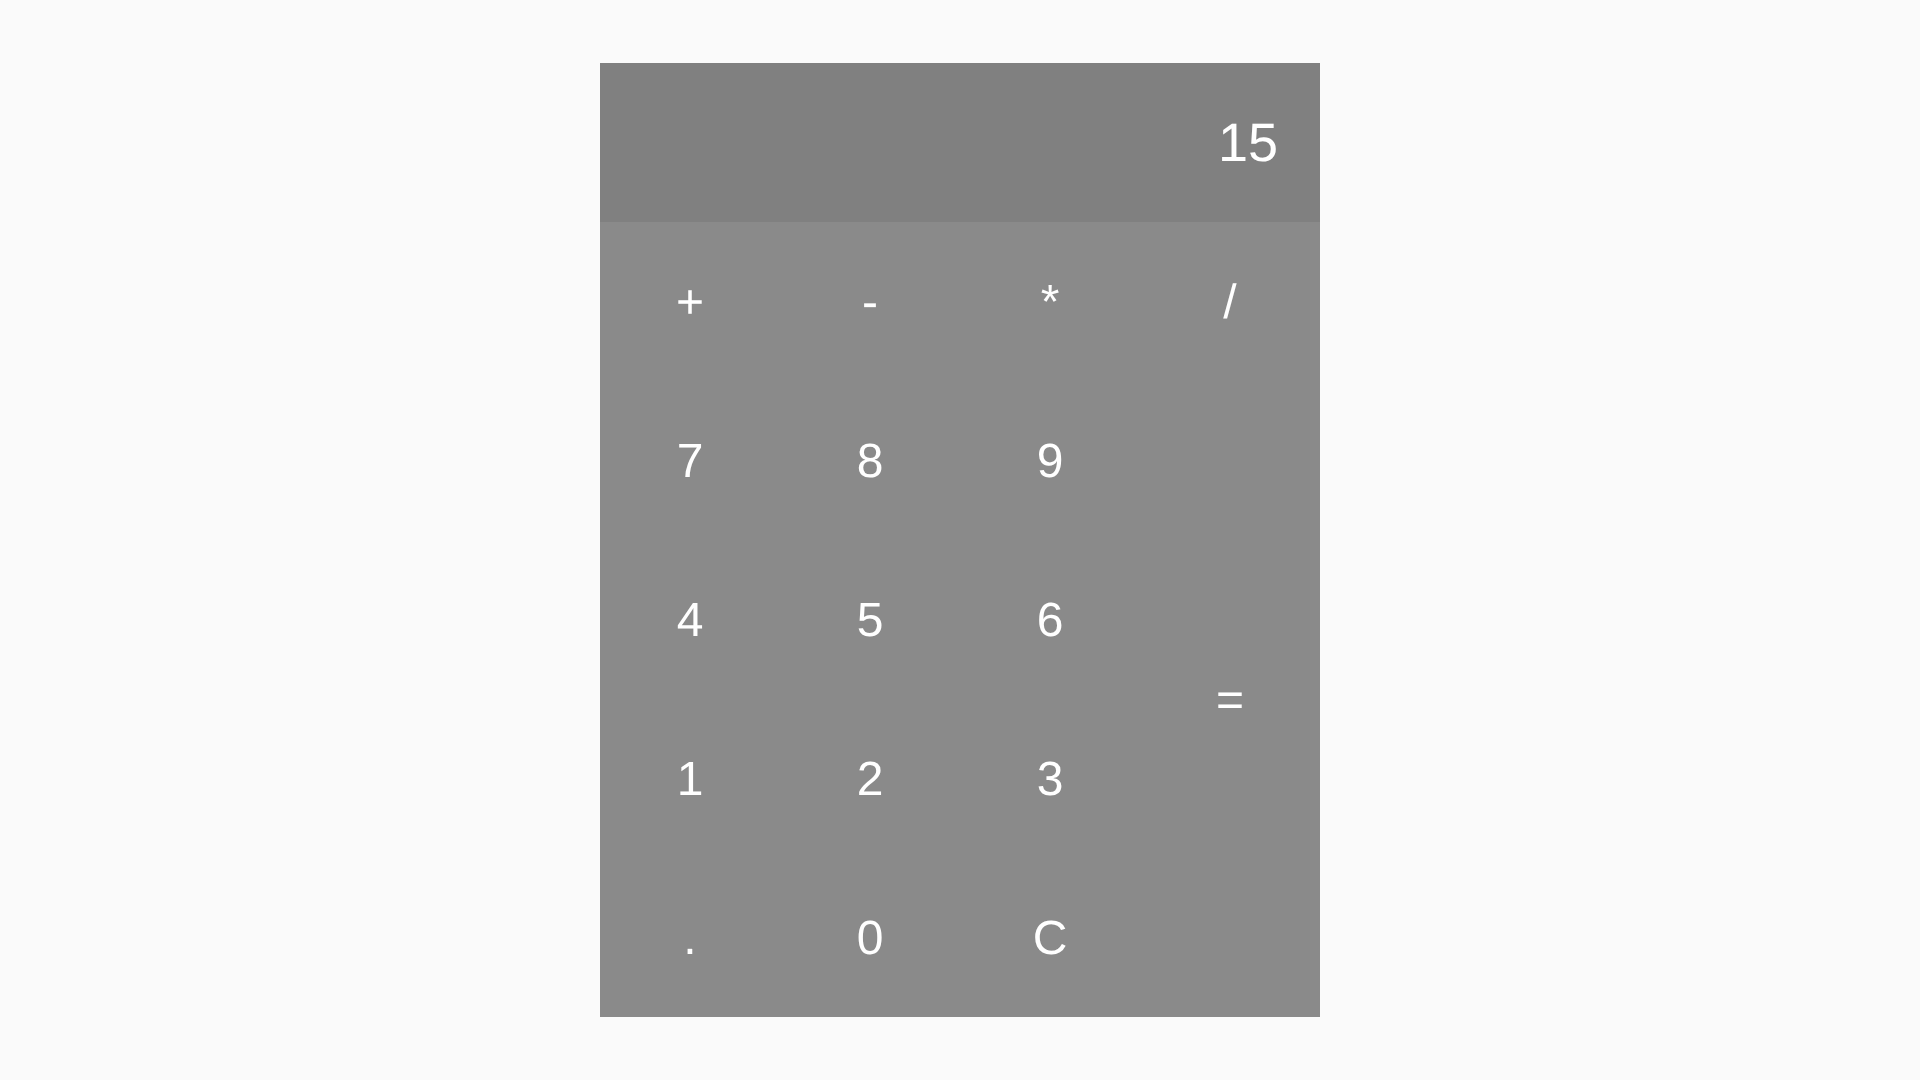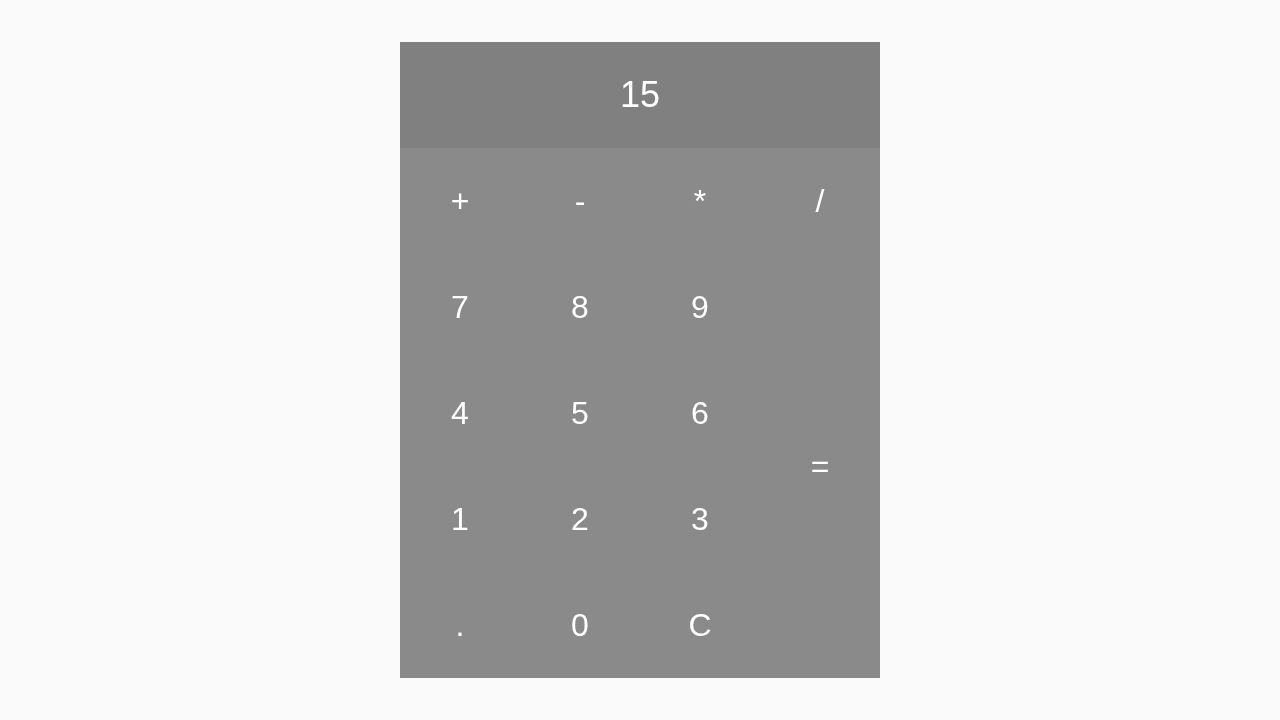--- a/index.html
+++ b/index.html
@@ -19,21 +19,21 @@
     }
     .calculator {
       width: 480px;
       display: flex;
       flex-direction: column;
     }
     .display {
       background: #808080;
       color: #ffffff;
       font-size: 36px;
-      text-align: center;
+      text-align: right;
       padding: 30px 28px;
       line-height: 1.3;
       font-weight: 400;
     }
     .keypad {
       background: #8a8a8a;
       display: grid;
       grid-template-columns: repeat(4, 1fr);
       grid-auto-rows: 106px;
     }

